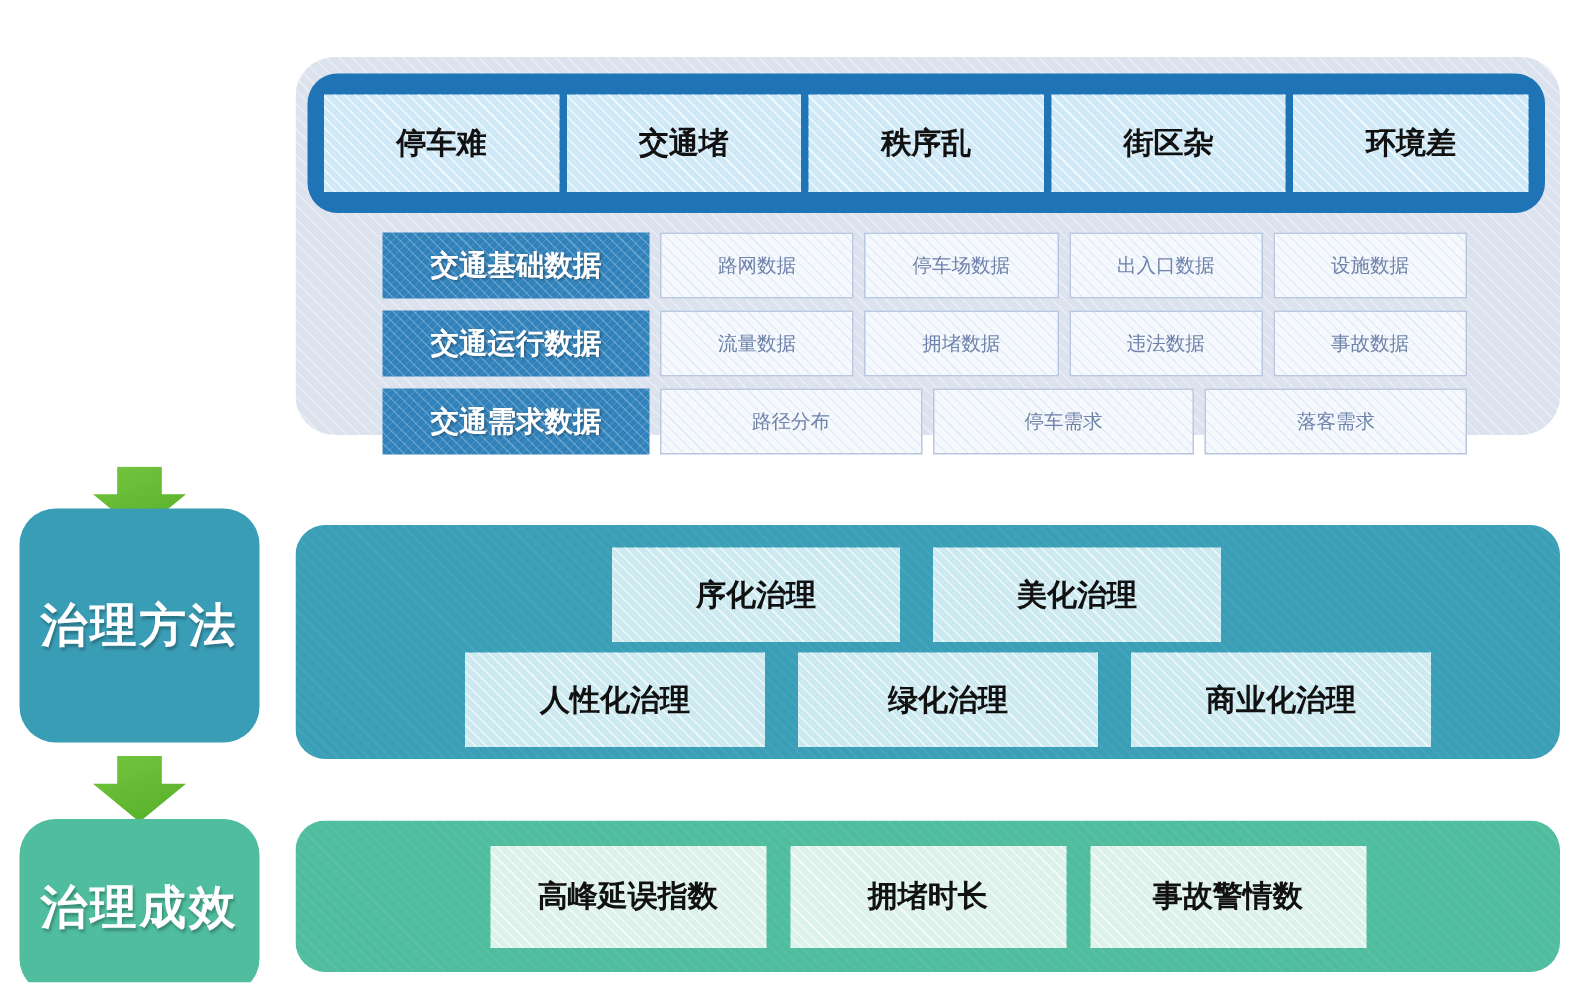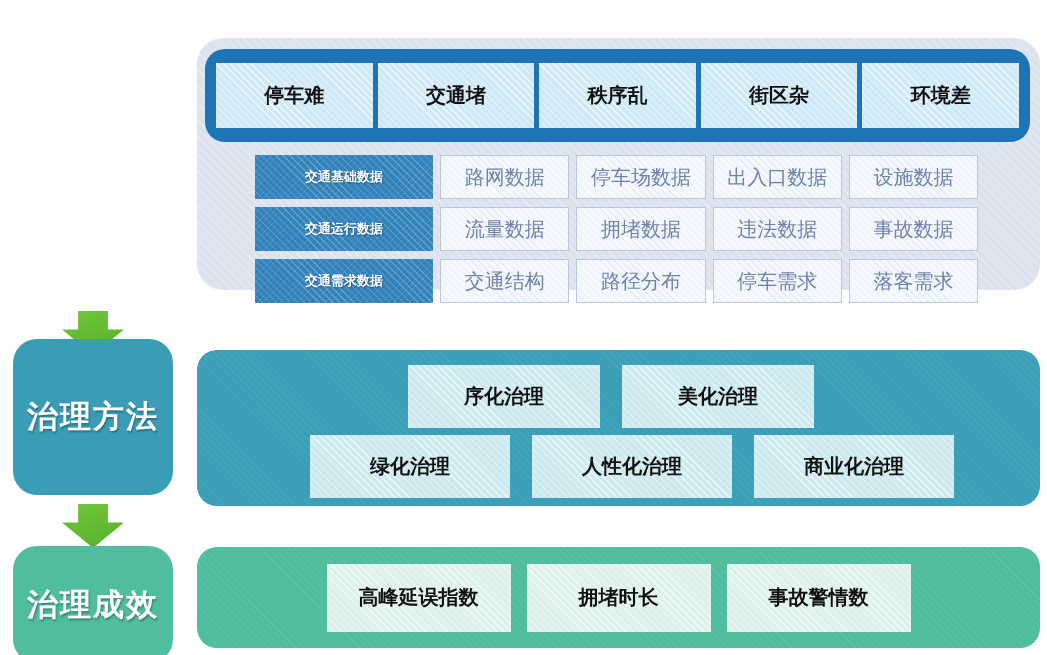--- a/index.html
+++ b/index.html
@@ -61,28 +61,28 @@
     display:flex;gap:5px;padding:14px 11px;box-sizing:border-box;
   }
   .problem-box{
     flex:1;display:flex;align-items:center;justify-content:center;
     color:#111111;font-weight:bold;font-size:20px;
   }
   .data-rows{position:absolute;left:58px;top:117px;width:723px;}
   .data-row{display:flex;gap:7px;height:44px;margin-bottom:8px;}
   .row-label{
     width:178px;flex:none;display:flex;align-items:center;justify-content:center;
-    color:#ffffff;font-weight:bold;font-size:13px;
+    color:#ffffff;font-weight:bold;font-size:19px;
     text-shadow:1px 1px 2px rgba(0,0,0,.35);
   }
   .data-item{
     flex:1;display:flex;align-items:center;justify-content:center;
     background-color:#f5f8fc;border:1px solid #b9c8e0;box-sizing:border-box;
     background-image:repeating-linear-gradient(45deg, rgba(198,215,236,.35) 0 1px, transparent 1px 5px);
-    color:#6e82aa;font-size:20px;
+    color:#6e82aa;font-size:13px;
   }
 
   
   .panel-2{
     position:absolute;left:197px;top:350px;width:843px;height:156px;
     background-color:#3a9fb7;border-radius:20px;
   }
   .method-row{position:absolute;display:flex;gap:22px;}
   #method-row-1{left:211px;top:15px;}
   #method-row-2{left:113px;top:85px;}
@@ -136,36 +136,35 @@
       </div>
       <div class="data-row">
         <div class="row-label hatch-blue">交通运行数据</div>
         <div class="data-item">流量数据</div>
         <div class="data-item">拥堵数据</div>
         <div class="data-item">违法数据</div>
         <div class="data-item">事故数据</div>
       </div>
       <div class="data-row">
         <div class="row-label hatch-blue">交通需求数据</div>
-        <div class="data-item">交通结构</div>
         <div class="data-item">路径分布</div>
         <div class="data-item">停车需求</div>
         <div class="data-item">落客需求</div>
       </div>
     </div>
   </div>
 
   <div class="panel-2 hatch-faint">
     <div class="method-row" id="method-row-1">
       <div class="method-box hatch-cyan">序化治理</div>
       <div class="method-box hatch-cyan">美化治理</div>
     </div>
     <div class="method-row" id="method-row-2">
+      <div class="method-box hatch-cyan">人性化治理</div>
       <div class="method-box hatch-cyan">绿化治理</div>
-      <div class="method-box hatch-cyan">人性化治理</div>
       <div class="method-box hatch-cyan">商业化治理</div>
     </div>
   </div>
 
   <div class="panel-3 hatch-faint">
     <div class="metric-box hatch-mint">高峰延误指数</div>
     <div class="metric-box hatch-mint">拥堵时长</div>
     <div class="metric-box hatch-mint">事故警情数</div>
   </div>
 

